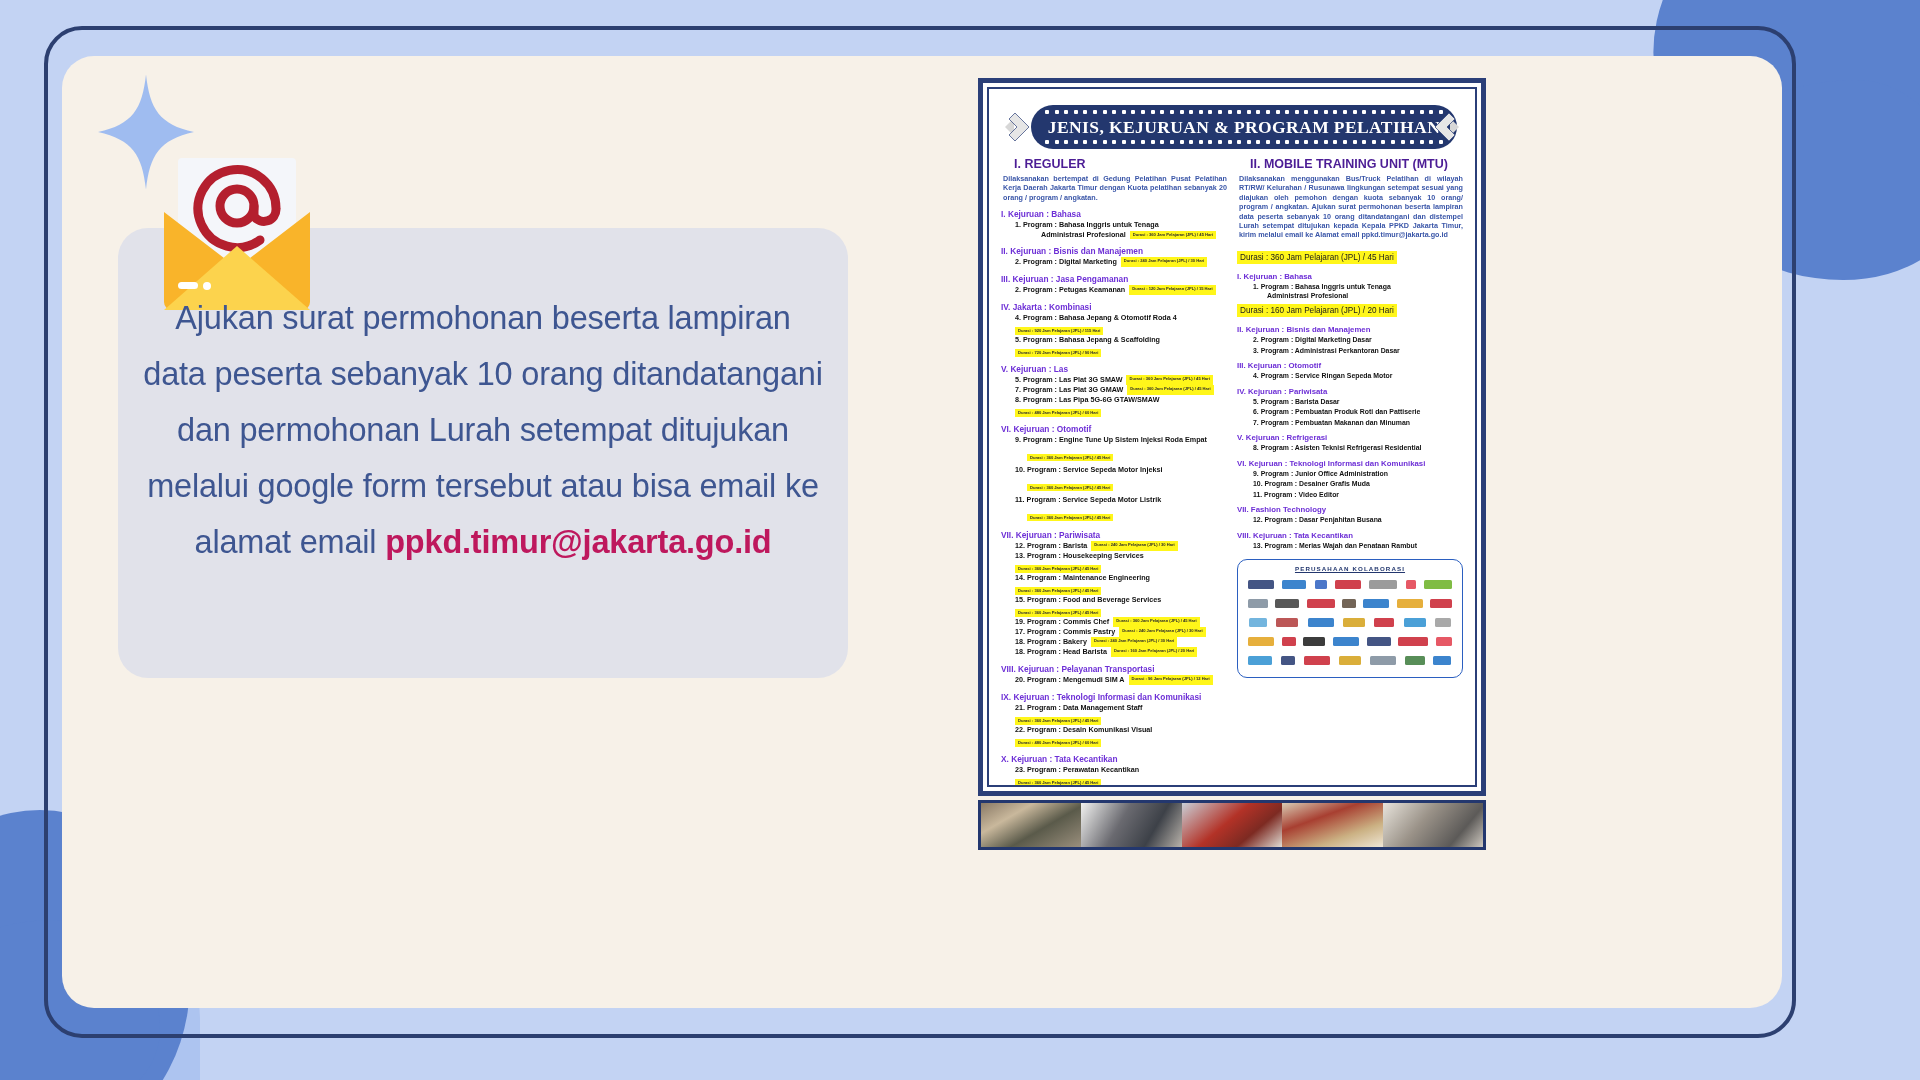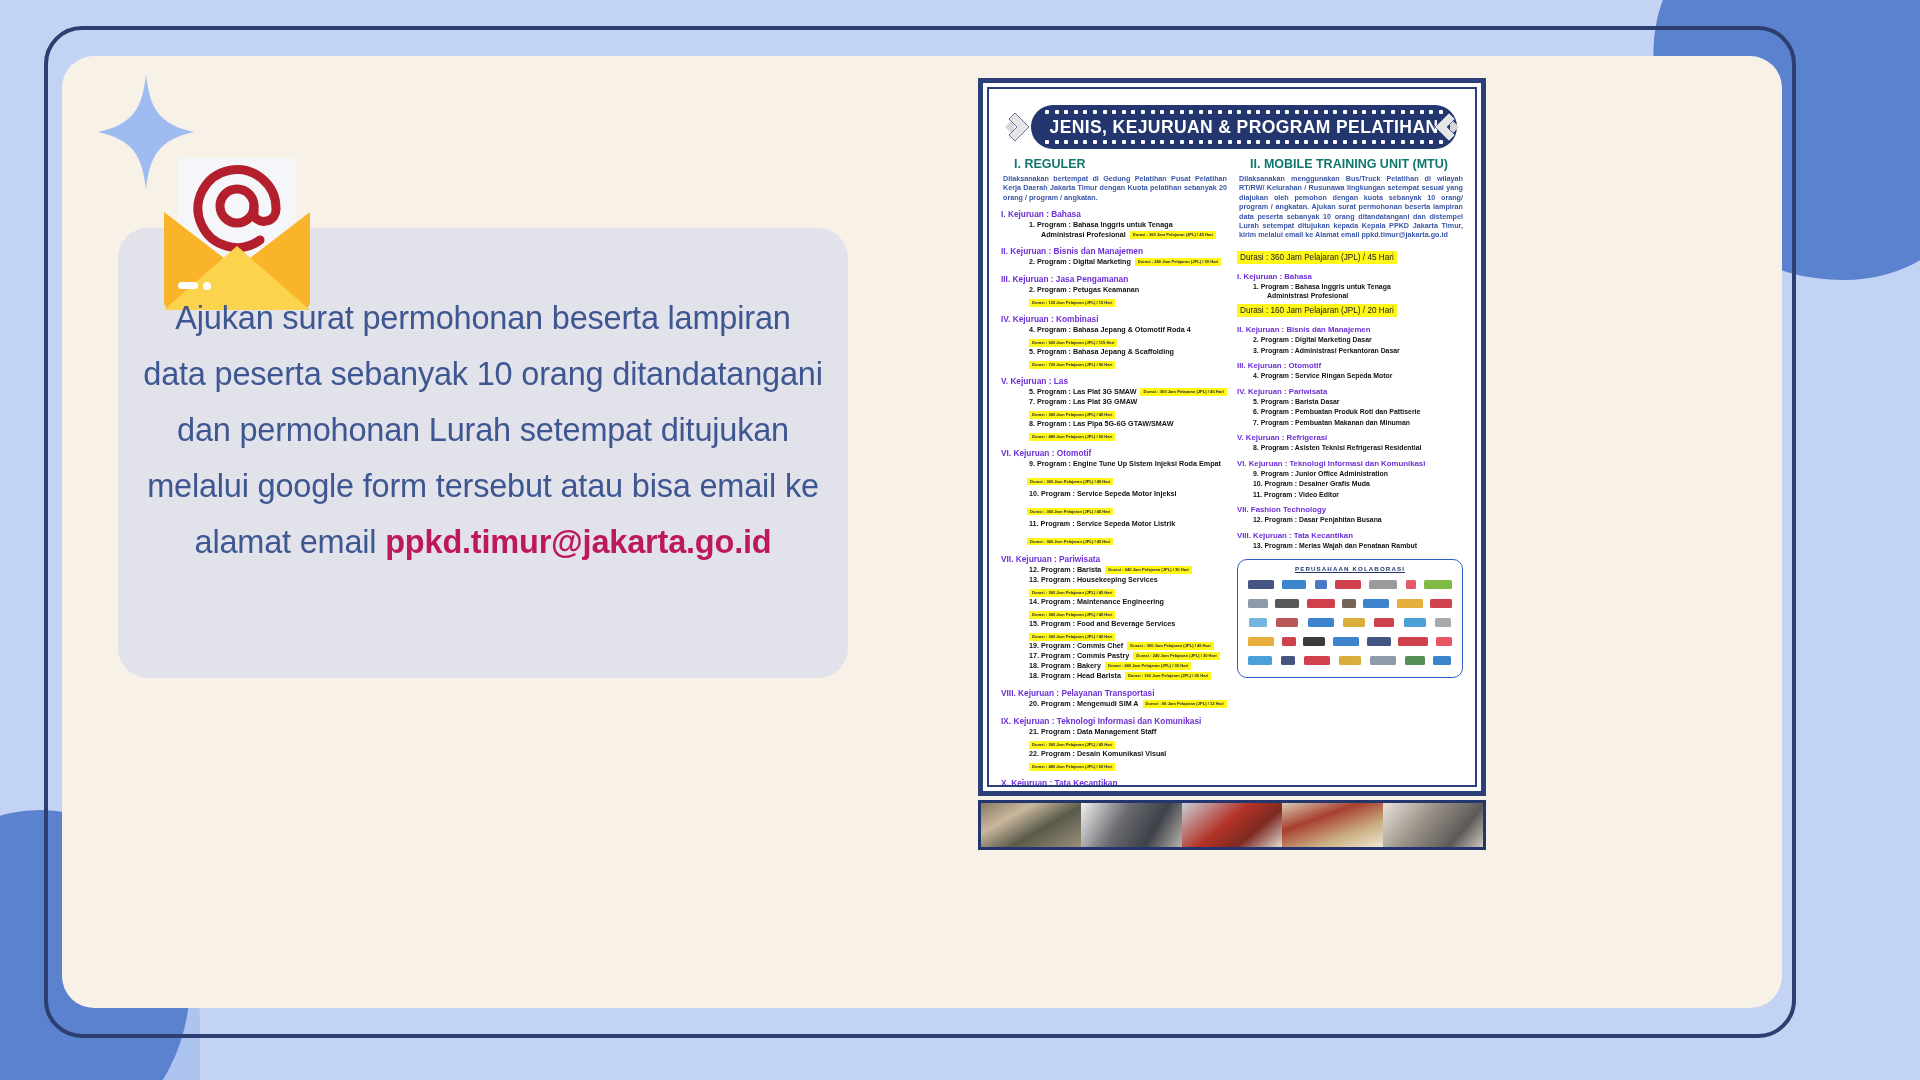--- a/index.html
+++ b/index.html
@@ -70,45 +70,45 @@
     overflow:hidden;
   }
   .poster-inner{position:absolute;left:4px;top:4px;right:4px;bottom:4px;
     border:2px solid #2b3f78;box-sizing:border-box;background:#fff;overflow:hidden;}
 
   
   .banner-wrap{position:absolute;left:0;top:16px;width:100%;height:46px;}
   .banner{
     position:absolute;left:42px;top:0;width:426px;height:44px;
     background:#23376e;border-radius:22px;
-    display:flex;align-items:center;justify-content:center;
+    display:flex;align-items:center;justify-content:center;font-family:Liberation Serif, serif;
   }
   .banner-txt{
     color:#fff;font-weight:bold;font-size:17.5px;letter-spacing:.4px;
     white-space:nowrap;
   }
   .dots{position:absolute;left:14px;right:14px;height:4px;display:flex;
         justify-content:space-between;}
   .dots span{width:4px;height:4px;background:#fff;border-radius:1px;display:block;}
   .dots.top{top:5px;} .dots.bot{bottom:5px;}
   .chev{position:absolute;top:4px;width:36px;height:36px;z-index:3;}
   .chev.l{left:12px;} .chev.r{right:12px;}
 
   
   .cols{position:absolute;left:12px;right:12px;top:68px;display:flex;gap:10px;}
   .col{width:50%;}
-  .h-sec{color:#0f766e;font-weight:bold;font-size:12.5px;margin-bottom:3px;padding-left:13px;}
+  .h-sec{color:#4c1d95;font-weight:bold;font-size:12.5px;margin-bottom:3px;padding-left:13px;}
   .p-desc{
     color:#3a56a8;font-weight:bold;font-size:7.2px;line-height:9.4px;
     text-align:justify;margin:0 0 6px 2px;
   }
   .kej{color:#6d2fd6;font-weight:bold;font-size:8.3px;margin:7px 0 1px 0;}
   .kej.r{font-size:7.8px;margin:5px 0 1px 0;}
   .prog{color:#111;font-weight:bold;font-size:7.2px;line-height:10px;
-        margin:0 0 0 28px;display:flex;flex-wrap:wrap;align-items:center;gap:4px;}
+        margin:0 0 0 14px;display:flex;flex-wrap:wrap;gap:4px;}
   .prog.r{font-size:6.9px;line-height:10.5px;margin-left:16px;}
   .prog .txt{white-space:nowrap;}
   .dur{
     background:#fff61a;color:#2a2a2a;font-size:4.1px;font-weight:bold;
     padding:1px 3px;line-height:6px;white-space:nowrap;
   }
   .dur-block{margin:0 0 2px 26px;}
   .dur-big{
     background:#fff61a;color:#1a1a1a;font-size:8.2px;font-weight:normal;
     padding:2px 3px;display:inline-block;margin:5px 0 3px 0;white-space:nowrap;
@@ -300,21 +300,21 @@
             <div class="kej">II. Kejuruan : Bisnis dan Manajemen</div>
             <div class="prog">
               <span class="txt">2. Program : Digital Marketing</span>
               <span class="dur">Durasi : 240 Jam Pelajaran (JPL) / 30 Hari</span>
             </div>
             <div class="kej">III. Kejuruan : Jasa Pengamanan</div>
             <div class="prog">
               <span class="txt">2. Program : Petugas Keamanan</span>
               <span class="dur">Durasi :  120 Jam Pelajaran (JPL) / 15 Hari</span>
             </div>
-            <div class="kej">IV. Kejuruan : Kombinasi</div>
+            <div class="kej">IV. Jakarta : Kombinasi</div>
             <div class="prog">
               <span class="txt">4. Program : Bahasa Jepang &amp; Otomotif Roda 4</span>
               <span class="dur">Durasi : 920 Jam Pelajaran (JPL) / 115 Hari</span>
             </div>
             <div class="prog">
               <span class="txt">5. Program : Bahasa Jepang &amp; Scaffolding</span>
               <span class="dur">Durasi : 720 Jam Pelajaran (JPL) / 90 Hari</span>
             </div>
             <div class="kej">V. Kejuruan : Las</div>
             <div class="prog">

